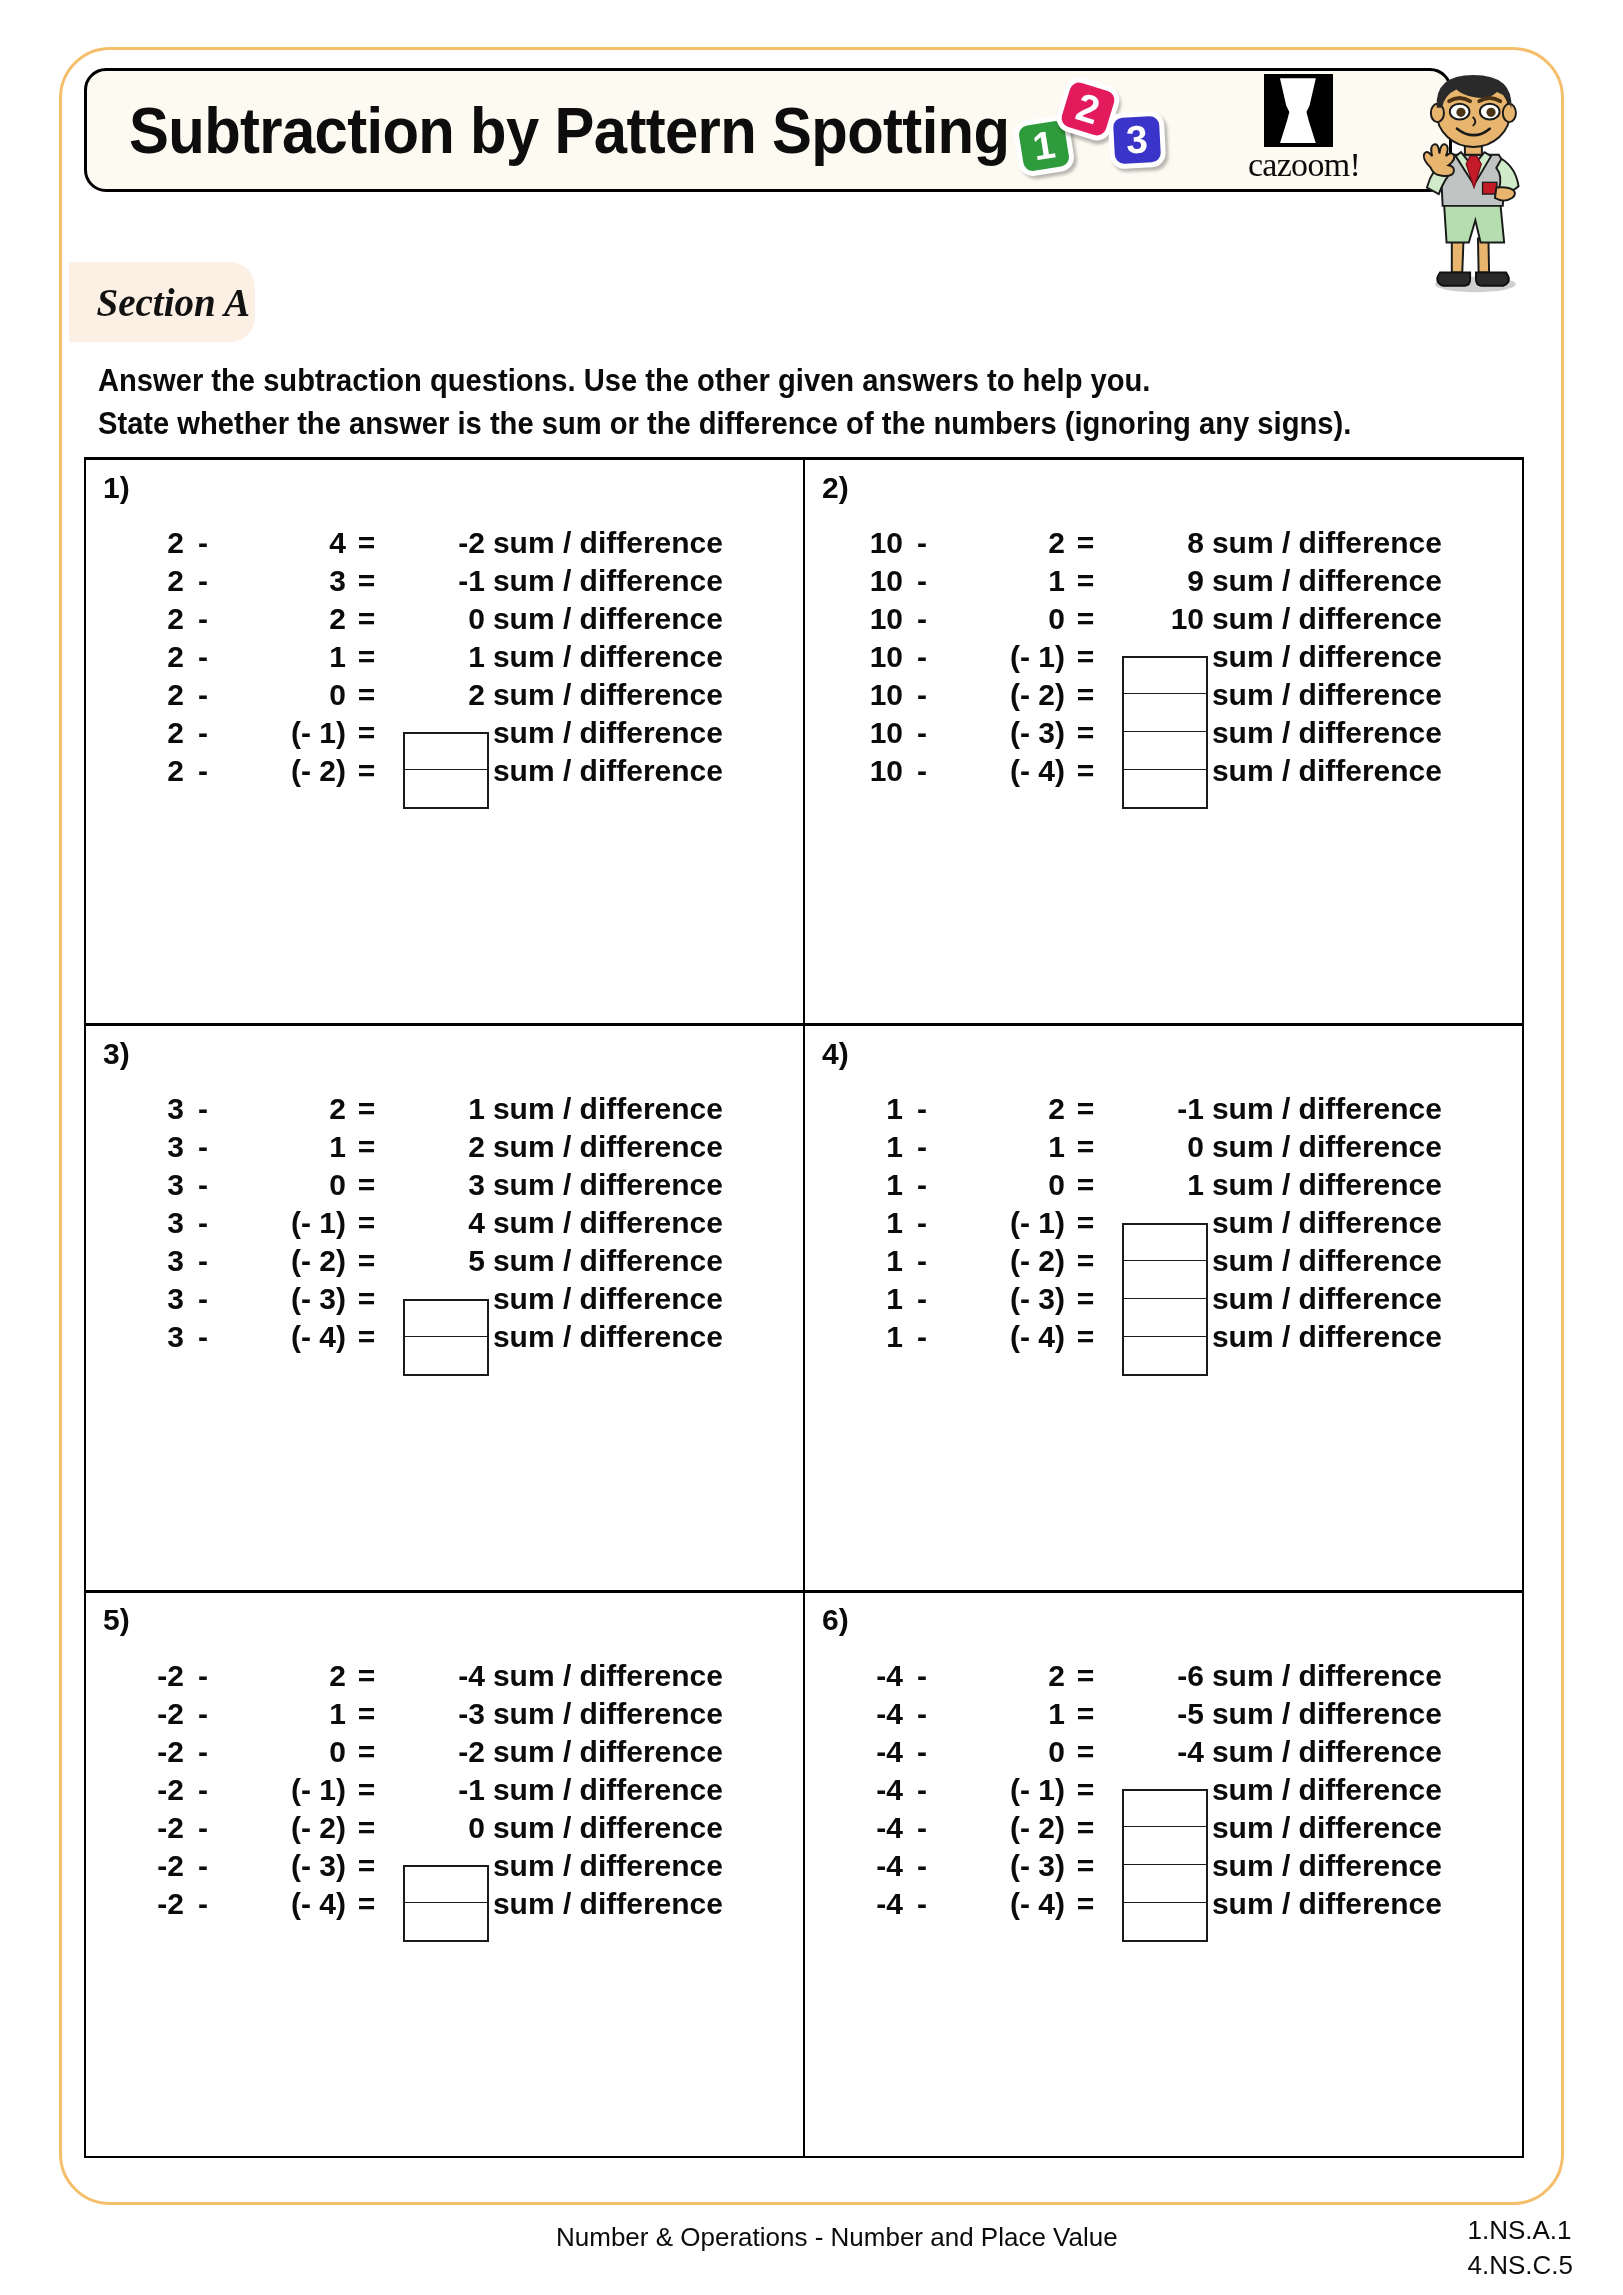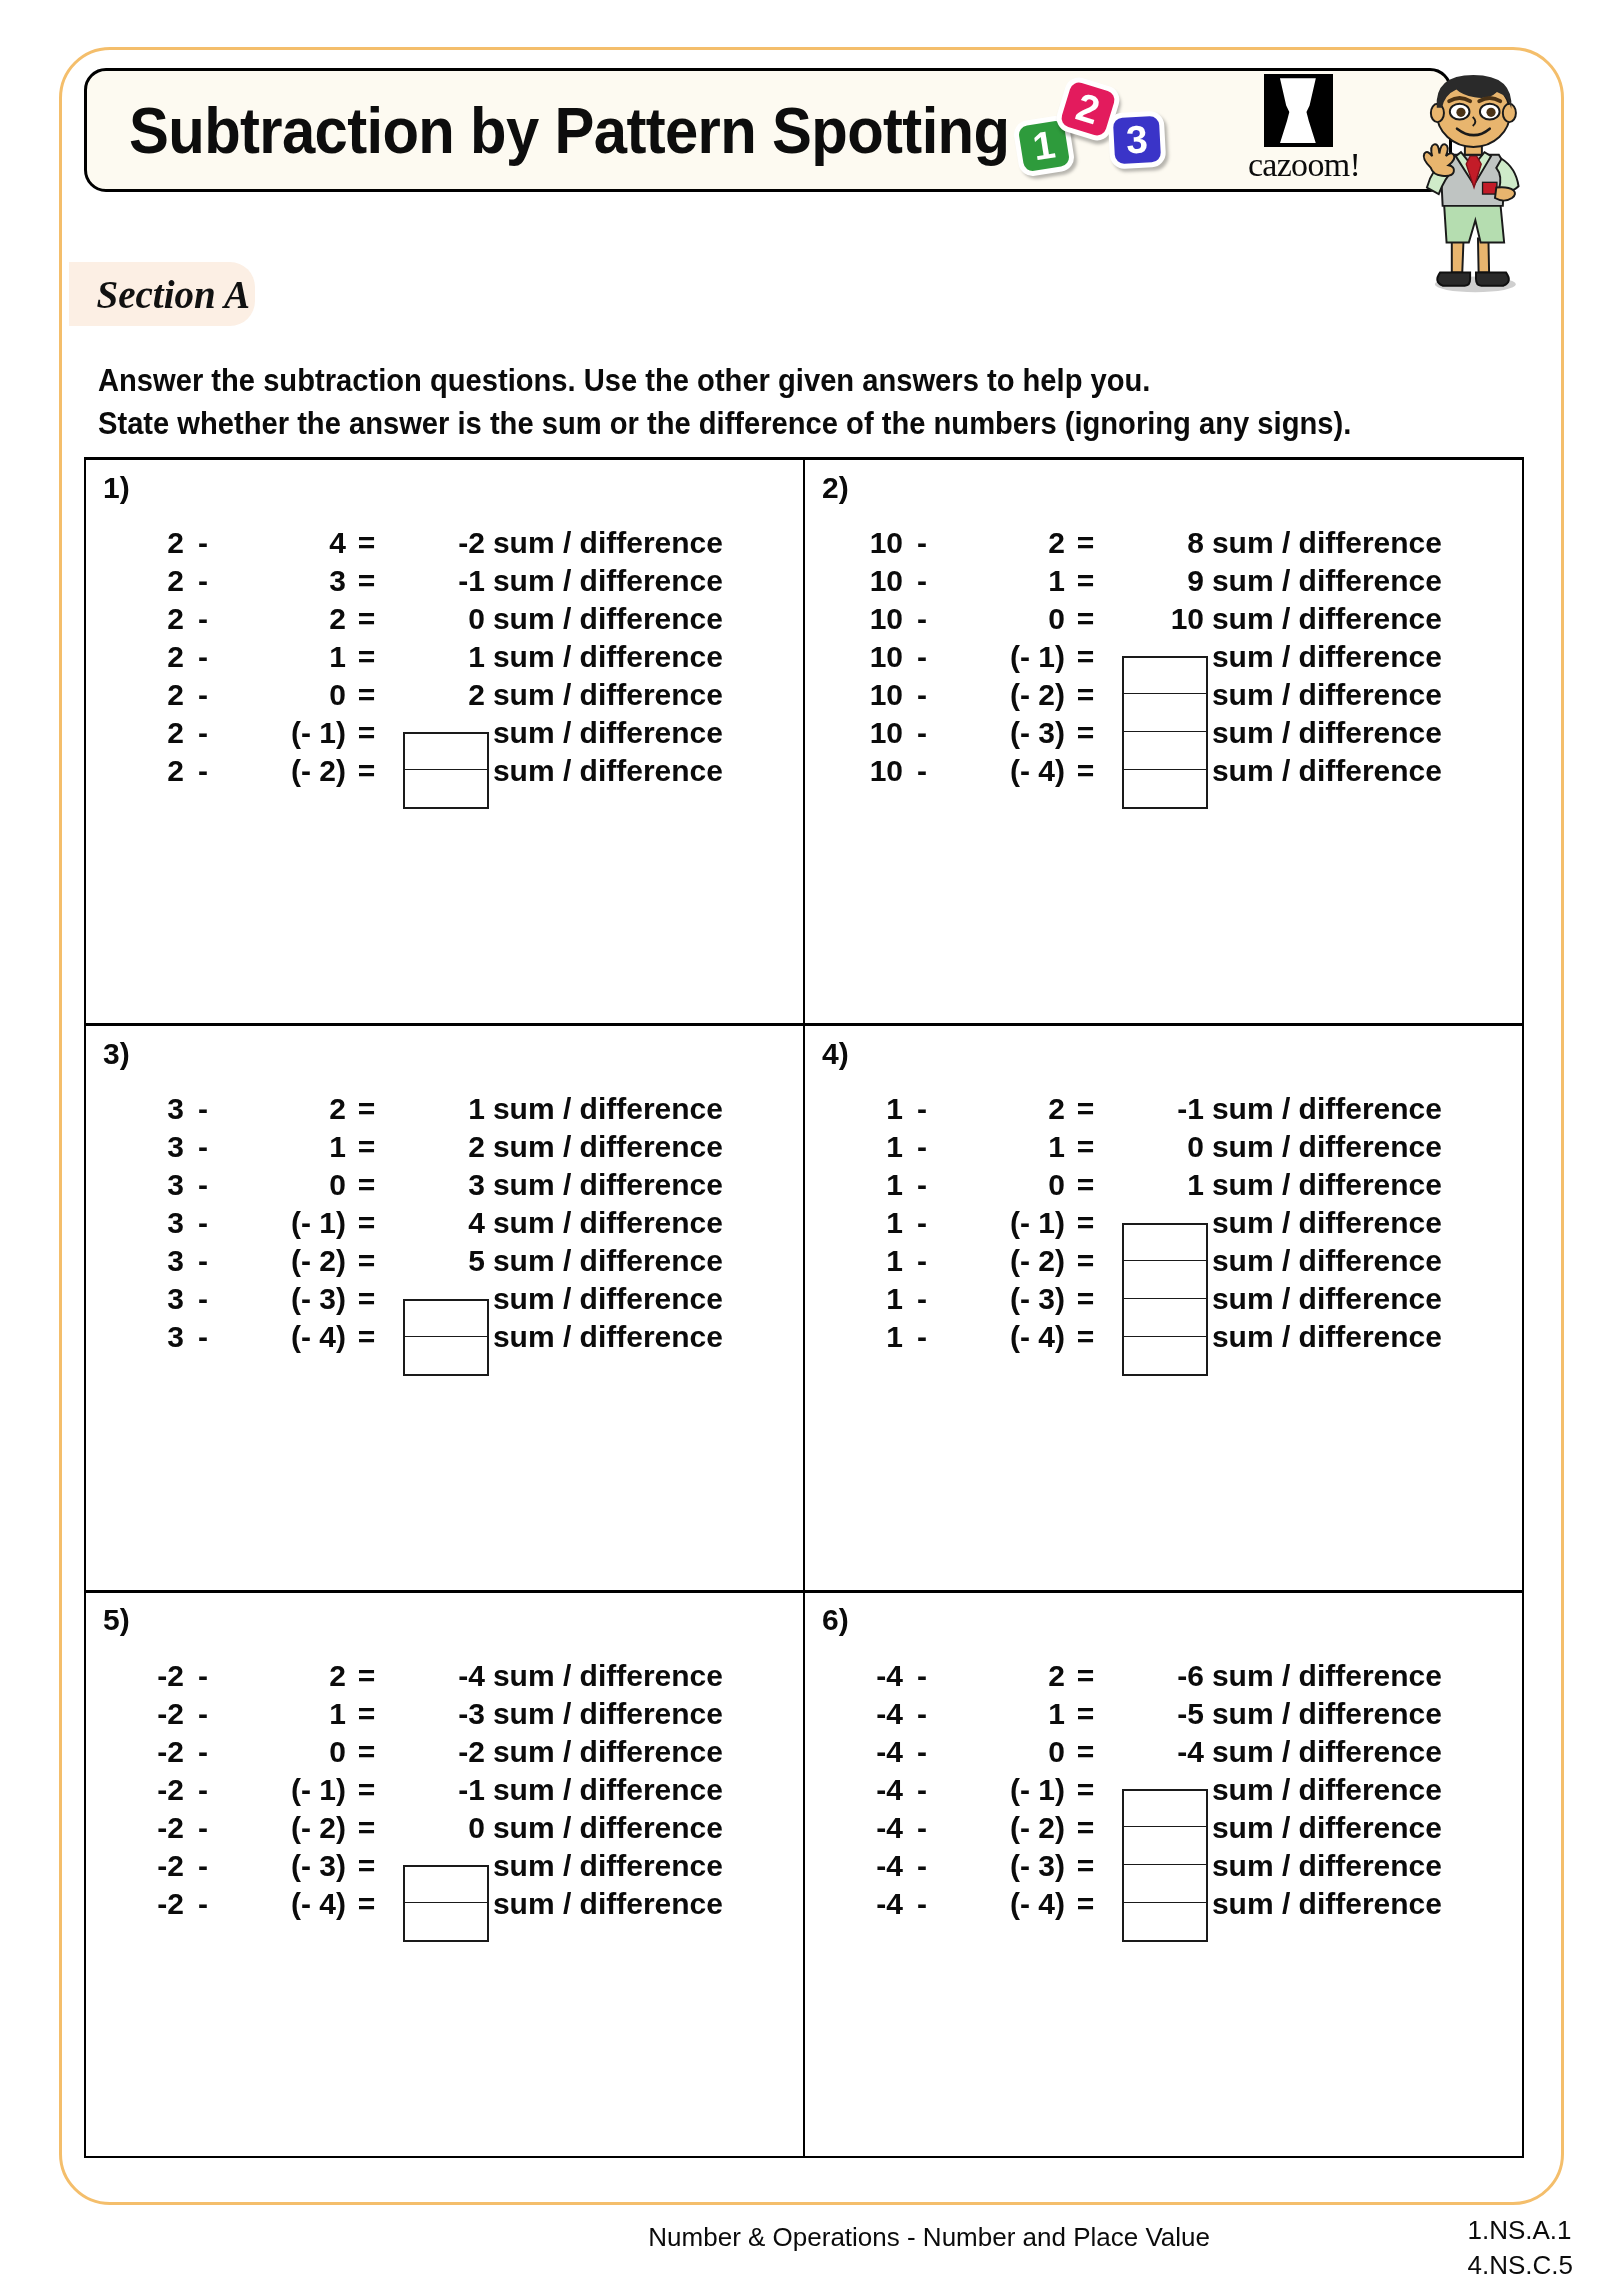--- a/index.html
+++ b/index.html
@@ -122,21 +122,21 @@
 
   
   #schoolboy { position: absolute; left: 1389px; top: 63px; width: 157px; height: 236px; }
 
   
   #section-badge {
     position: absolute;
     left: 69px;
     top: 262px;
     width: 186px;
-    height: 64px;
+    height: 80px;
     background: #FCEFE4;
     border-radius: 0 25px 25px 0;
     display: flex;
     align-items: center;
   }
   #section-label {
     font-family: "Liberation Serif", serif;
     font-style: italic;
     font-weight: bold;
     font-size: 39px;
@@ -243,21 +243,21 @@
   
   #footer { position: absolute; left: 0; top: 2213px; width: 1623px; height: 82px; }
   #footer-left {
     position: absolute; left: 50px; top: 0px;
     font-family: "Liberation Sans Narrow", "Liberation Sans", sans-serif;
     font-size: 26px; line-height: 35px; color: #0b0b0b;
   }
   #footer-url { color: #2B5BA8; text-decoration: underline; display: block; }
   #footer-center {
     position: absolute; left: 556px; top: 9.2px; width: 654px;
-    text-align: right;
+    text-align: left;
     font-family: "Liberation Sans Narrow", "Liberation Sans", sans-serif;
     font-size: 26px; color: #0b0b0b;
   }
   #footer-right {
     position: absolute; right: 50px; top: 0px; text-align: left;
     font-family: "Liberation Sans Narrow", "Liberation Sans", sans-serif;
     font-size: 26px; line-height: 35px; color: #0b0b0b;
   }
 </style>
 </head>

